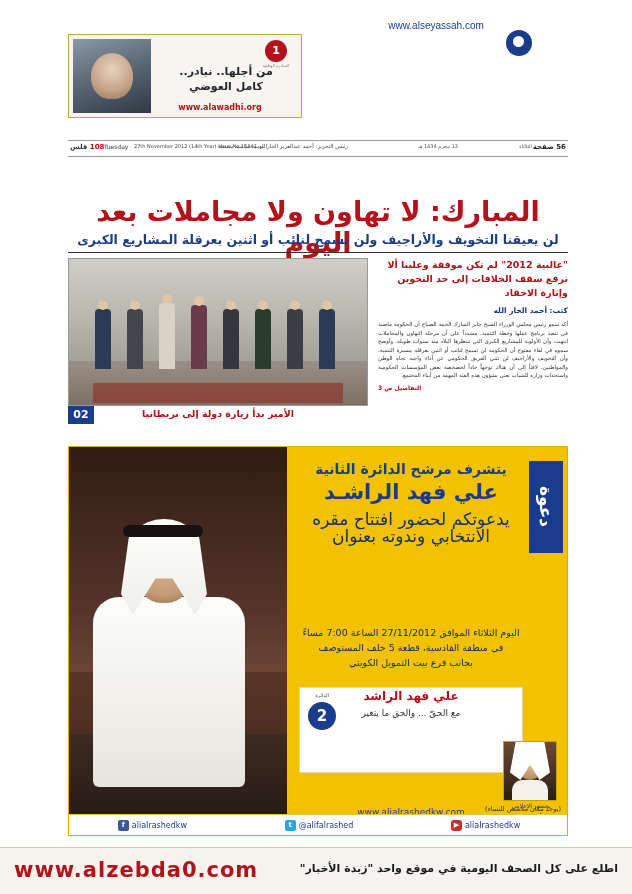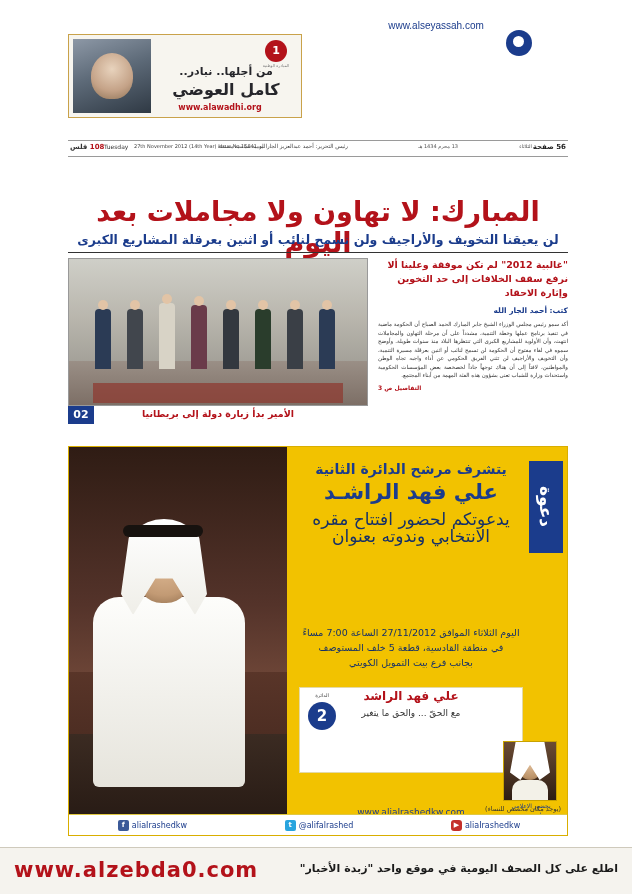--- a/index.html
+++ b/index.html
@@ -44,21 +44,21 @@
     background:#b3121a;margin:0 auto;
     color:#fff;font-size:11px;line-height:22px;font-weight:bold;
   }
   .ad-logo-sub{font-size:4px;color:#777;margin-top:1px;}
   .ad-text{
     position:absolute;right:6px;top:30px;width:138px;
     text-align:center;color:#1a1a1a;
     font-family:"DejaVu Sans", sans-serif;
   }
   .ad-l1{font-size:11px;font-weight:bold;color:#26262b;letter-spacing:0px;}
-  .ad-l2{font-size:16px;font-weight:bold;color:#26262b;margin-top:2px;}
+  .ad-l2{font-size:11px;font-weight:bold;color:#26262b;margin-top:2px;}
   .ad-url{
     position:absolute;right:6px;bottom:5px;width:150px;text-align:center;
     font-size:8px;color:#b3121a;font-weight:bold;direction:ltr;
   }
   .logo-wrap{
     position:absolute;right:56px;top:8px;width:290px;height:100px;
     text-align:right;
   }
   .logo-title{
     font-size:62px;line-height:72px;font-weight:bold;color:#1b3c8c;

